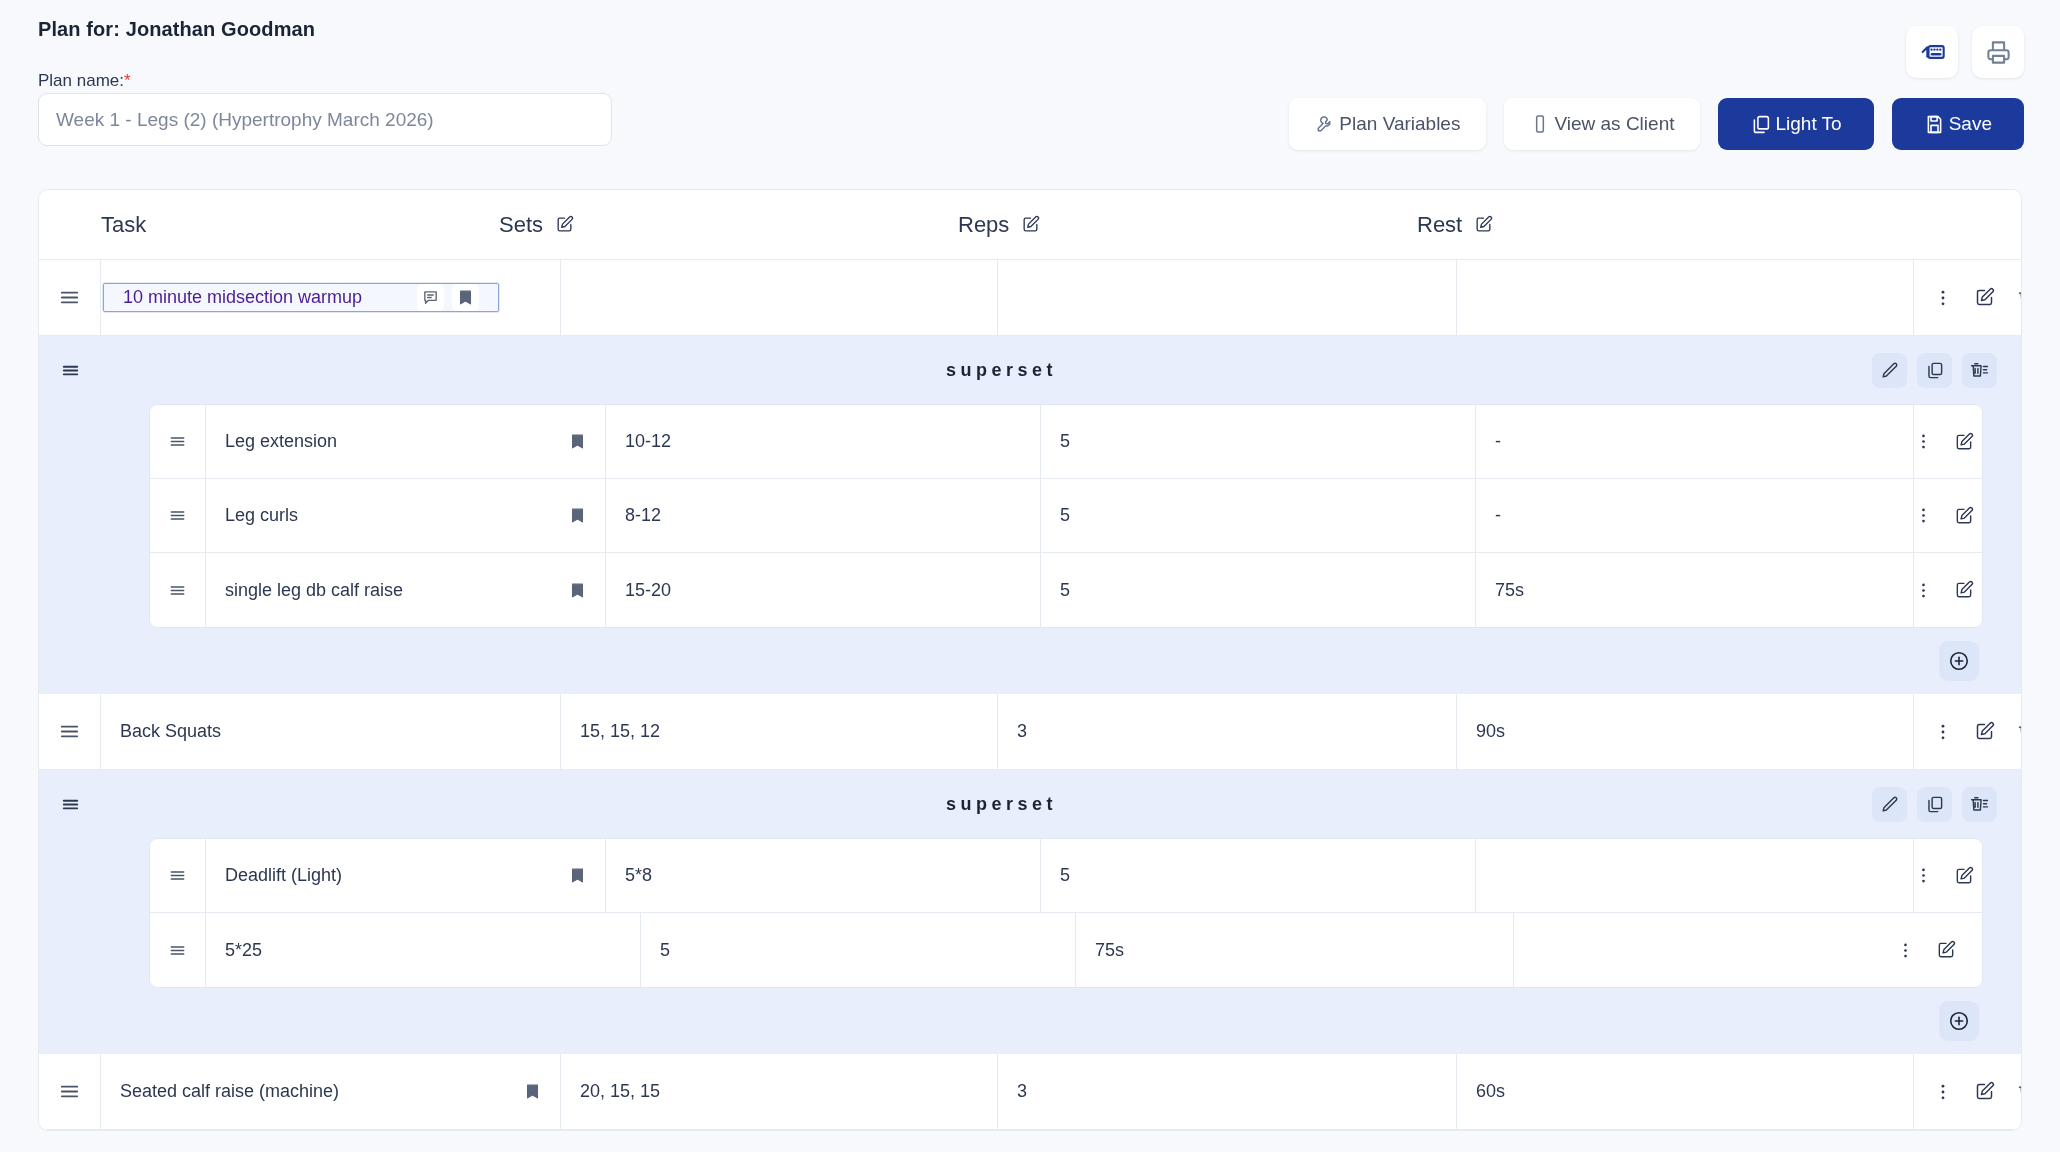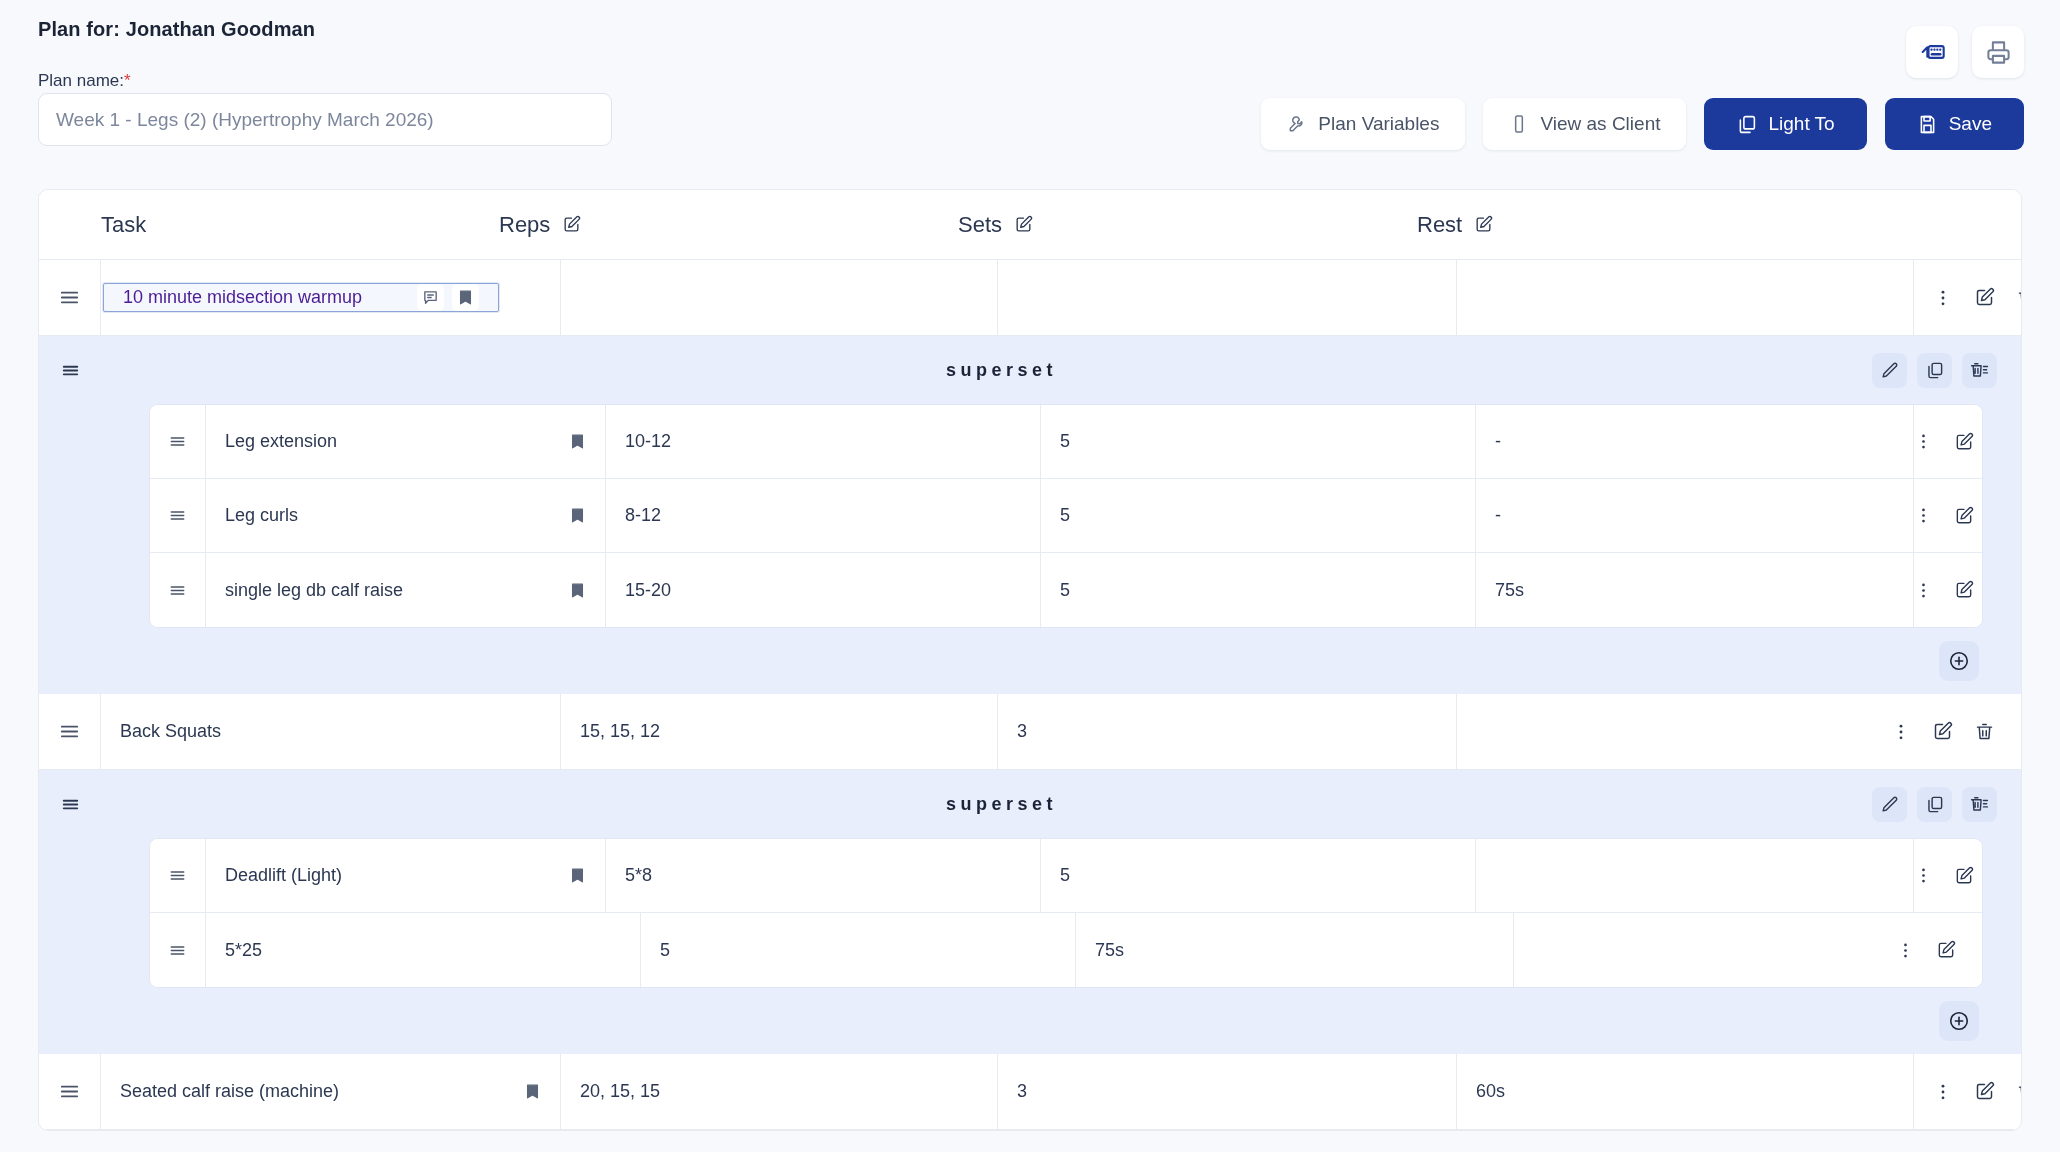--- a/index.html
+++ b/index.html
@@ -46,21 +46,21 @@
   }
 
   
   .action-row {
     position: absolute; right: 36px; top: 98px;
     display: flex; gap: 18px; align-items: center;
   }
   .btn {
     height: 52px; border-radius: 9px; border: none;
     display: inline-flex; align-items: center; 
-    gap: 11px; cursor: pointer;
+    gap: 4px; cursor: pointer;
     font-family: "Liberation Sans", sans-serif;
     font-size: 19px;
   }
   .btn-light {
     background: #fff; color: #4a5468;
     box-shadow: 0 1px 3px rgba(30,45,80,.09);
     padding: 0 26px;
   }
   .btn-primary {
     background: #1b3a9c; color: #fff; padding: 0 32px;
@@ -285,31 +285,31 @@
   </div>
 </div>
 
 <div class="table-card">
 
   <div class="thead">
     <div class="col-handle"></div>
     <div class="th col-task">
       <span>Task</span>
     </div>
-    <div class="th col-reps">
-      <span>Reps</span>
+    <div class="th col-sets">
+      <span>Sets</span>
       <span>
         <svg class="ico" width="19" height="19" viewBox="0 0 24 24" fill="none" stroke="#2c3852" stroke-width="1.7" stroke-linecap="round" stroke-linejoin="round">
           <path d="M12 4H6a2 2 0 0 0-2 2v12a2 2 0 0 0 2 2h12a2 2 0 0 0 2-2v-6"></path>
           <path d="M18.5 2.5a2.1 2.1 0 0 1 3 3L12.5 14.5l-4 1 1-4z"></path>
         </svg>
       </span>
     </div>
-    <div class="th col-sets">
-      <span>Sets</span>
+    <div class="th col-reps">
+      <span>Reps</span>
       <span>
         <svg class="ico" width="19" height="19" viewBox="0 0 24 24" fill="none" stroke="#2c3852" stroke-width="1.7" stroke-linecap="round" stroke-linejoin="round">
           <path d="M12 4H6a2 2 0 0 0-2 2v12a2 2 0 0 0 2 2h12a2 2 0 0 0 2-2v-6"></path>
           <path d="M18.5 2.5a2.1 2.1 0 0 1 3 3L12.5 14.5l-4 1 1-4z"></path>
         </svg>
       </span>
     </div>
     <div class="th col-rest">
       <span>Rest</span>
       <span>
@@ -567,20 +567,23 @@
       </svg>
     </div>
     <div class="cell col-task" style="width:460px">
       <span>Back Squats</span>
     </div>
     <div class="cell col-reps" style="width:437px">
       <span>15, 15, 12</span>
     </div>
     <div class="cell col-sets" style="width:459px">
       <span>3</span>
+    </div>
+    <div class="cell col-rest" style="width:457px">
+      <span>90s</span>
     </div>
     <div class="cell actions-cell col-act">
       <button class="icon-btn">
         <svg class="ico" width="20" height="20" viewBox="0 0 24 24" fill="#2c3852">
             <circle cx="12" cy="5" r="1.7"></circle>
             <circle cx="12" cy="12" r="1.7"></circle>
             <circle cx="12" cy="19" r="1.7"></circle>
           </svg>
       </button>
       <button class="icon-btn">

